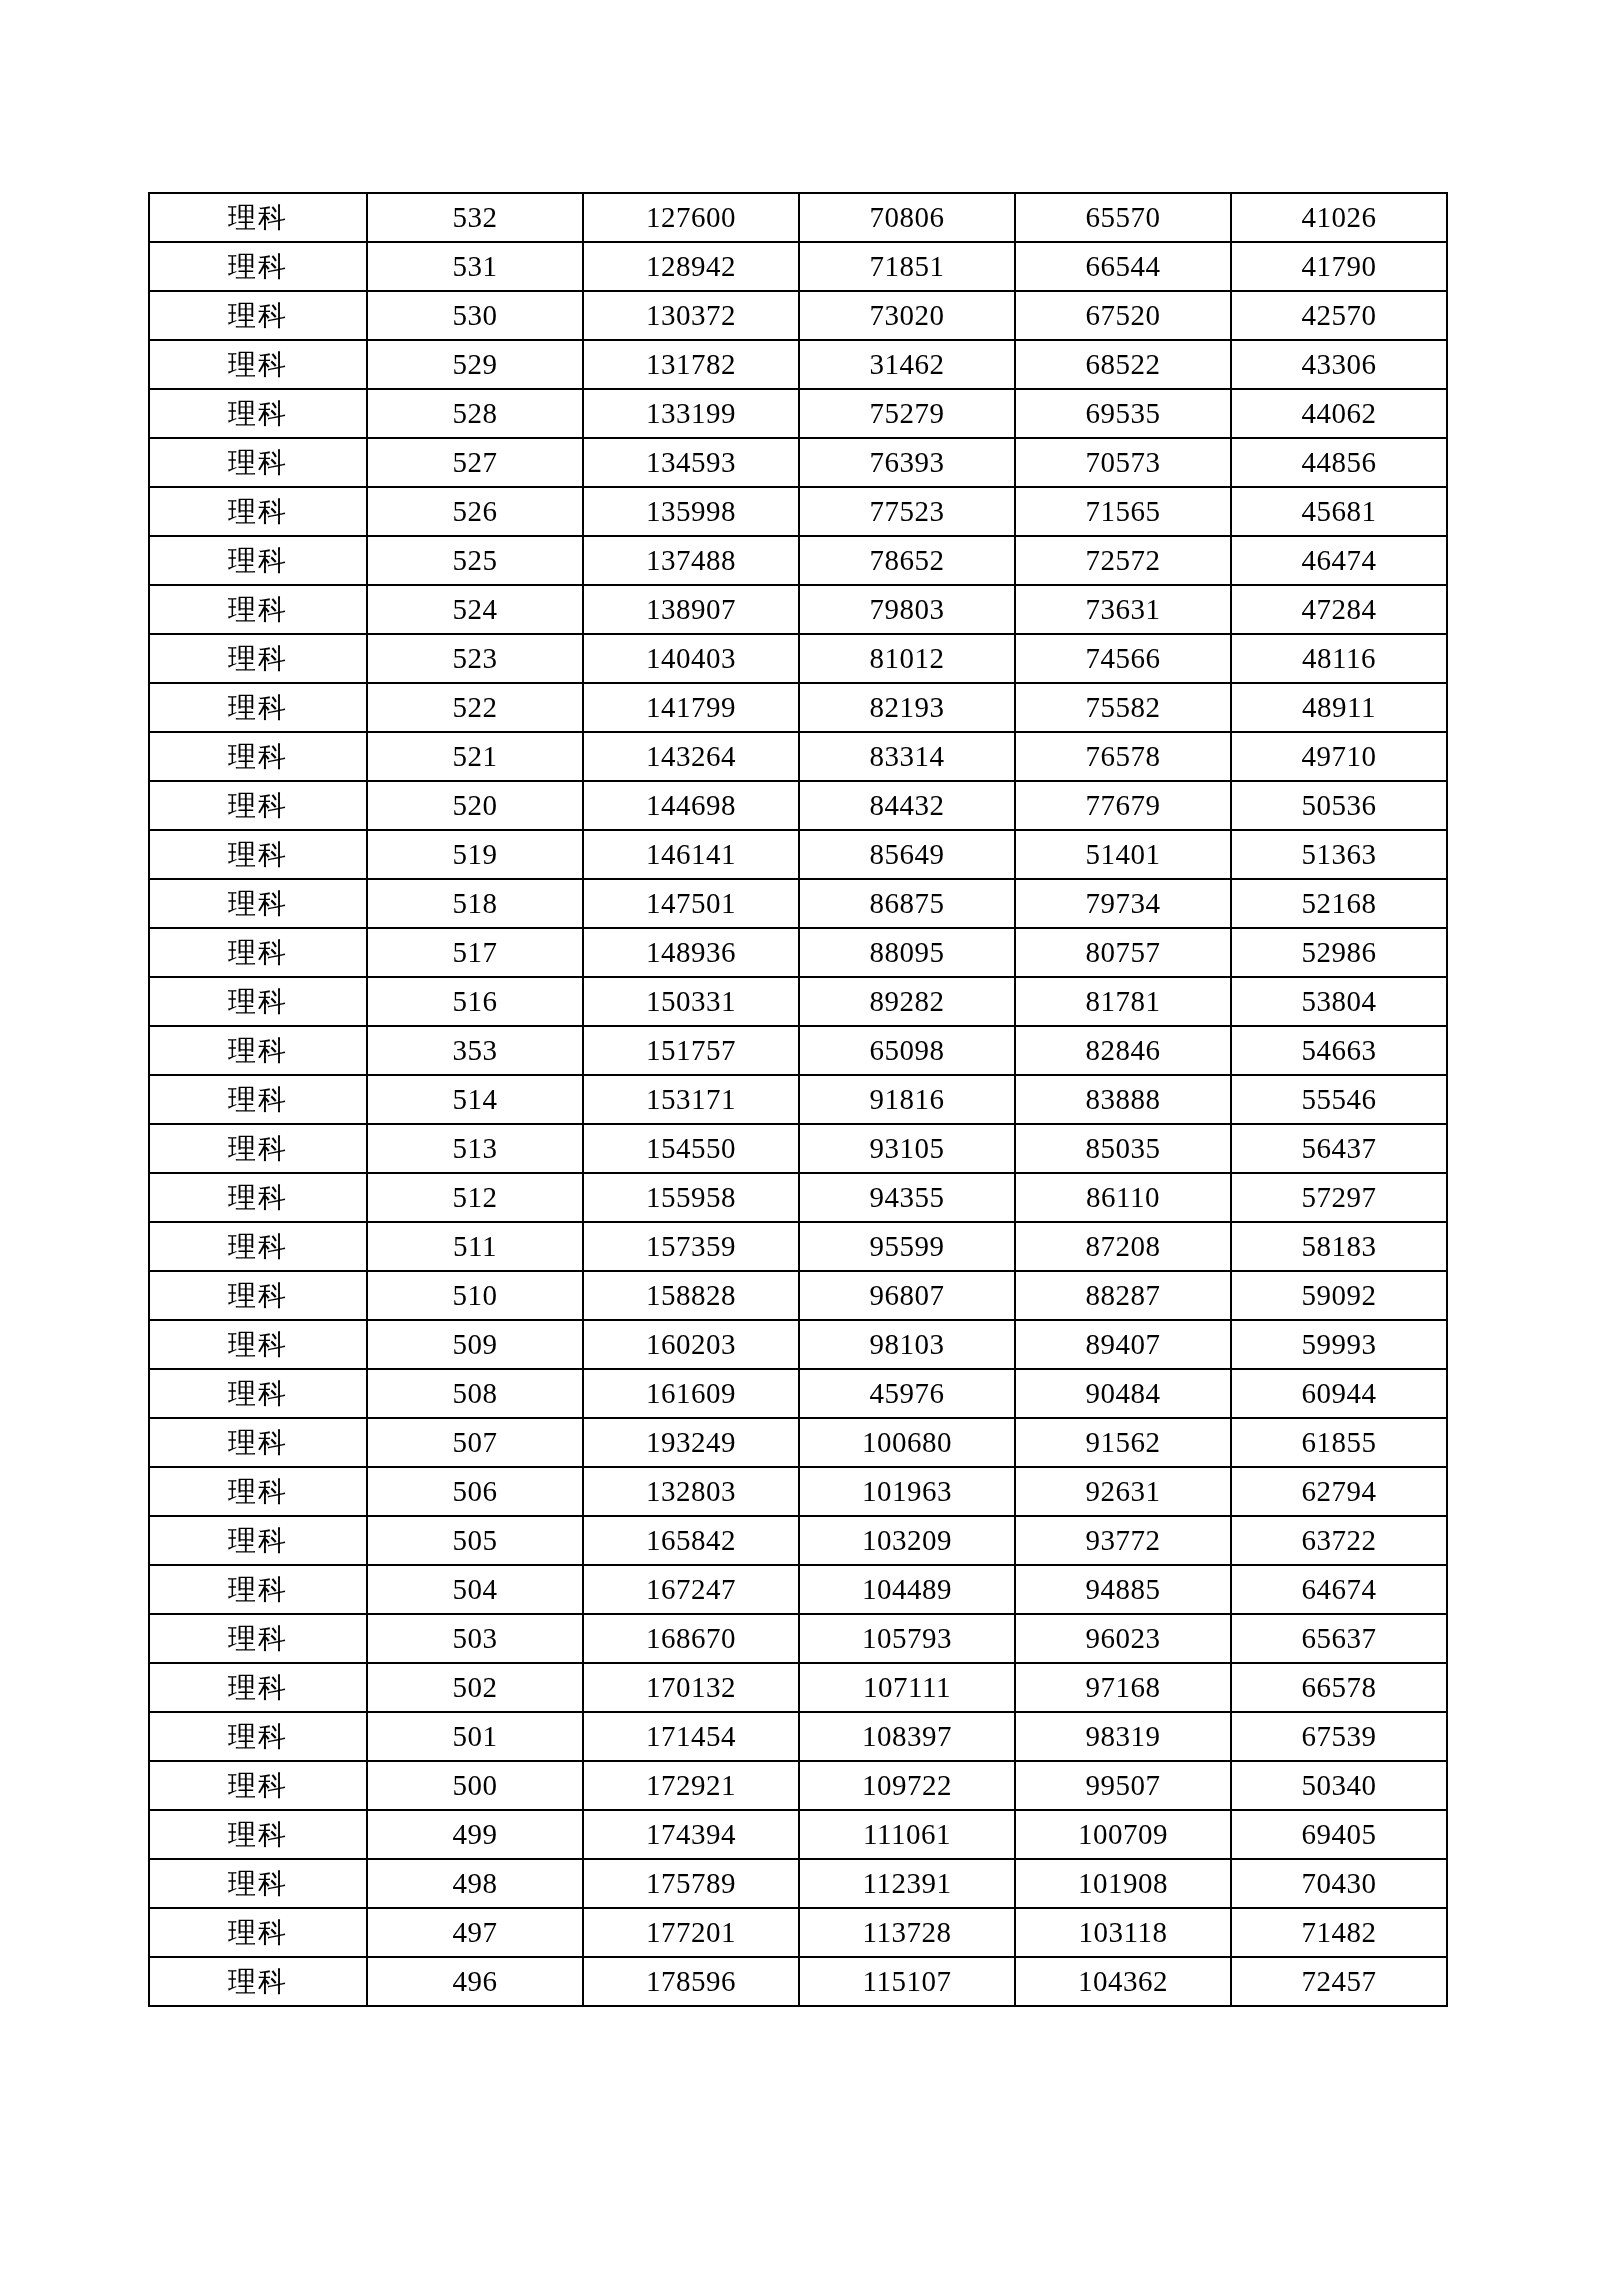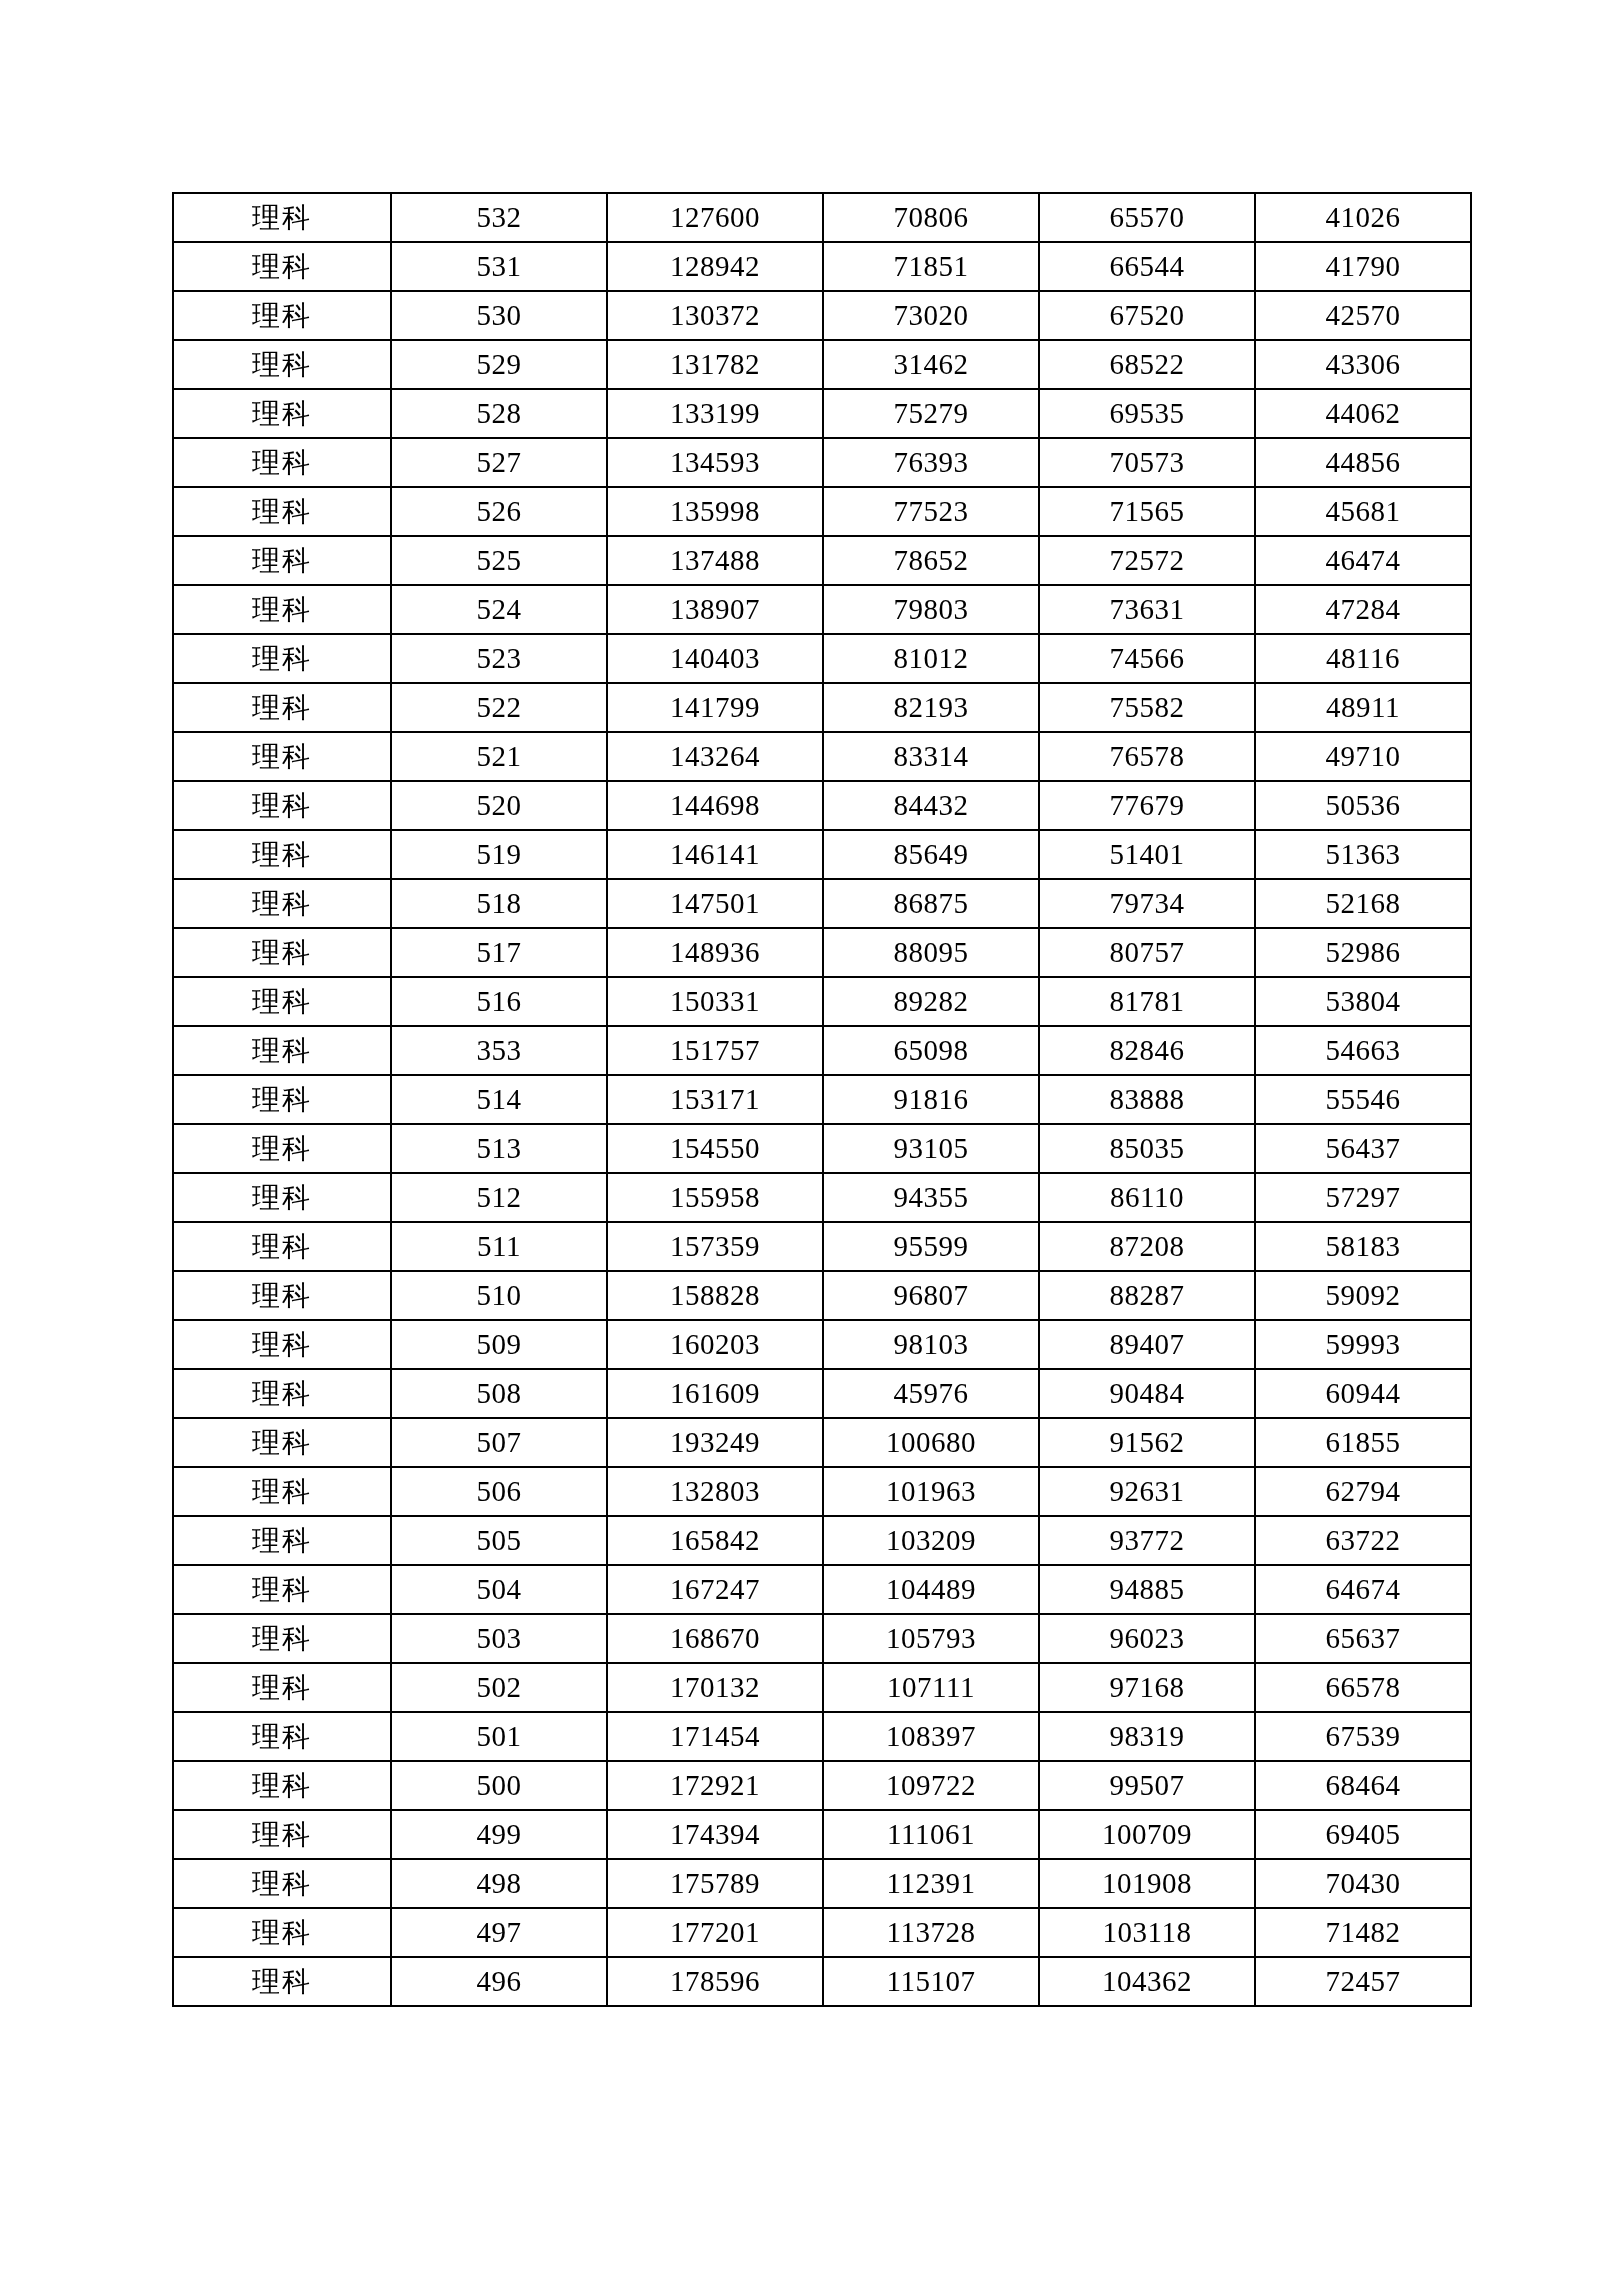--- a/index.html
+++ b/index.html
@@ -16,21 +16,21 @@
   }
   .page {
     position: relative;
     width: 1621px;
     height: 2293px;
     background: #ffffff;
     box-sizing: border-box;
   }
   .table-wrap {
     position: absolute;
-    left: 172px;
+    left: 148px;
     top: 192px;
     width: 1296px;
   }
   table.score-table {
     border-collapse: collapse;
     width: 1296px;
     table-layout: fixed;
     background: #ffffff;
   }
   table.score-table col.c0 { width: 218px; }
@@ -330,21 +330,21 @@
             <td>108397</td>
             <td>98319</td>
             <td>67539</td>
           </tr>
           <tr>
             <td class="track">理科</td>
             <td>500</td>
             <td>172921</td>
             <td>109722</td>
             <td>99507</td>
-            <td>68464</td>
+            <td>50340</td>
           </tr>
           <tr>
             <td class="track">理科</td>
             <td>499</td>
             <td>174394</td>
             <td>111061</td>
             <td>100709</td>
             <td>69405</td>
           </tr>
           <tr>

